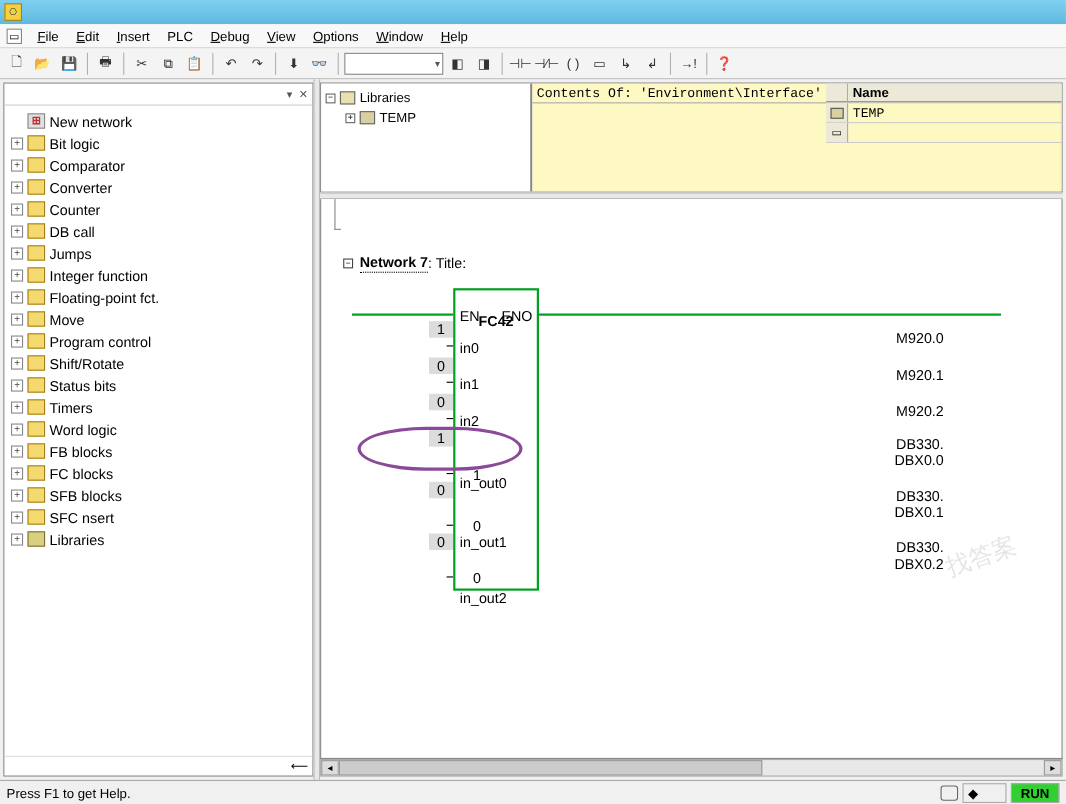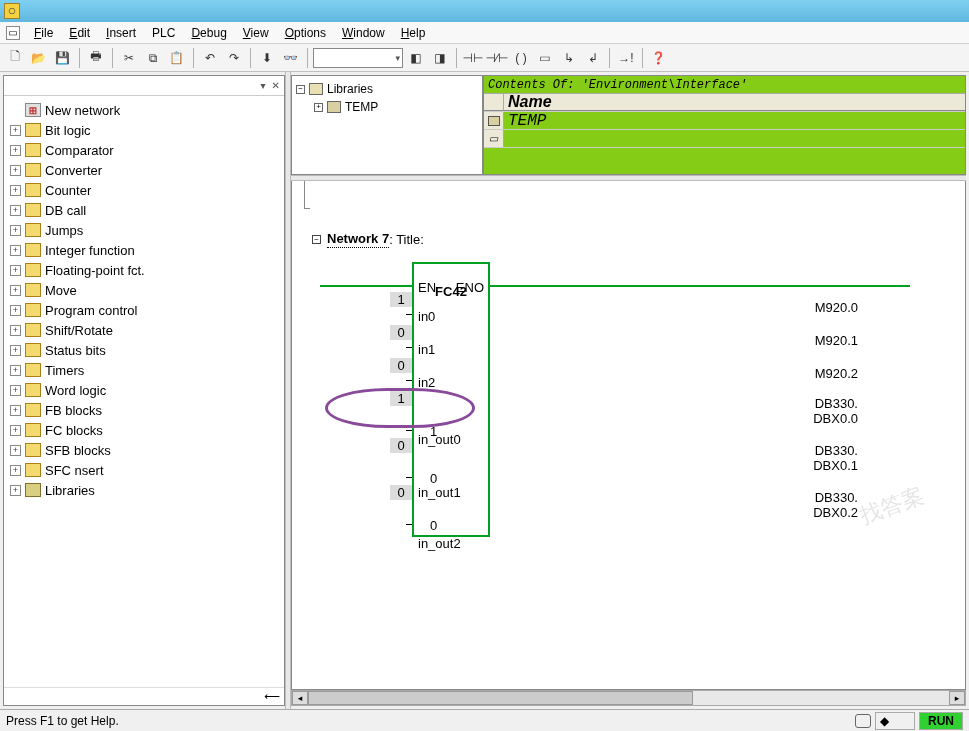--- a/index.html
+++ b/index.html
@@ -30,27 +30,27 @@
 .lp-tabs { height: 24px; border-top: 1px solid #888; display:flex; align-items:center; padding: 0 2px; background:#f0f0f0;}
 .lp-tab { height:20px; border:1px solid #888; background:#fff; display:flex; align-items:center; padding:0 4px; font-size:11px; margin-right:2px; }
 .lp-tab .ico2 { width:12px; height:12px; background:#d0d0d0; border:1px solid #888; margin-right:3px;}
 .vsplit { width:6px; background:#e8e8e8; border-left:1px solid #bbb; border-right:1px solid #bbb; cursor: col-resize; }
 .rightpane { flex:1; display:flex; flex-direction:column; margin:3px 3px 3px 0; }
 .rp-top { height:100px; display:flex; border:1px solid #888; }
 .iface-tree { width: 192px; background:#fff; border-right: 2px solid #888; padding:4px; font-size:12px; }
 .iface-row { display:flex; align-items:center; height:18px; }
 .iface-row .pm { width:9px; height:9px; border:1px solid #666; font-size:8px; display:flex; align-items:center; justify-content:center; margin-right:4px; line-height:1;}
 .iface-row .bico { width:14px; height:12px; border:1px solid #666; margin-right:4px; background:#e8e0b0;}
-.iface-panel { flex:1; background:#84cc16; display:flex; flex-direction:column;font-style:italic; }
+.iface-panel { flex:1; background:#fef9c3; display:flex; flex-direction:row; }
 .iface-title { height:18px; border-bottom:1px solid #aaa; padding:0 4px; font-family: "Courier New", monospace; font-size:12px; display:flex; align-items:center;}
 .iface-grid { flex:1; }
 .ig-row { display:flex; height:18px; border-bottom: 1px solid #ccc; }
 .ig-hcell { width:20px; border-right:1px solid #aaa; background:#ece9d8; display:flex; align-items:center; justify-content:center;}
 .ig-hcell .sqico { width:12px; height:10px; border:1px solid #555; background:#d8d0a0;}
-.ig-name { flex:1; padding:0 4px; font-family:"Courier New",monospace; font-size:16px; display:flex; align-items:center;}
+.ig-name { flex:1; padding:0 4px; font-family:"Courier New",monospace; font-size:12px; display:flex; align-items:center;}
 .ig-header .ig-name { background:#ece9d8; font-weight:bold; font-family:inherit; border-bottom:1px solid #888;}
 .ig-header .ig-hcell { border-bottom:1px solid #888;}
 .hsplit { height:6px; background:#e8e8e8; border-top:1px solid #bbb; border-bottom:1px solid #bbb; cursor:row-resize;}
 .rp-mid-sep { height:40px; background:#fff; border-left:1px solid #888; border-right:1px solid #888; position:relative;}
 .rp-mid-sep .stub { position:absolute; left:12px; top:0; width:6px; height:28px; border-left:1px solid #888; border-bottom:1px solid #888;}
 .rp-canvas { flex:1; background:#fff; border:1px solid #888; border-top:none; overflow:auto; padding: 0 0 0 20px; font-family: "Courier New", monospace; font-size: 13px; position:relative;}
 .net-title { margin: 10px 0 14px 0; display:flex; align-items:center; }
 .net-title .pm { width:9px; height:9px; border:1px solid #444; font-size:8px; display:flex; align-items:center; justify-content:center; margin-right:6px; line-height:1;}
 .net-title .nt { border-bottom: 1px dotted #000; font-weight: bold; padding-bottom:1px;}
 .diagram { position:relative; width: 620px; height: 300px; margin-left: 8px;}

